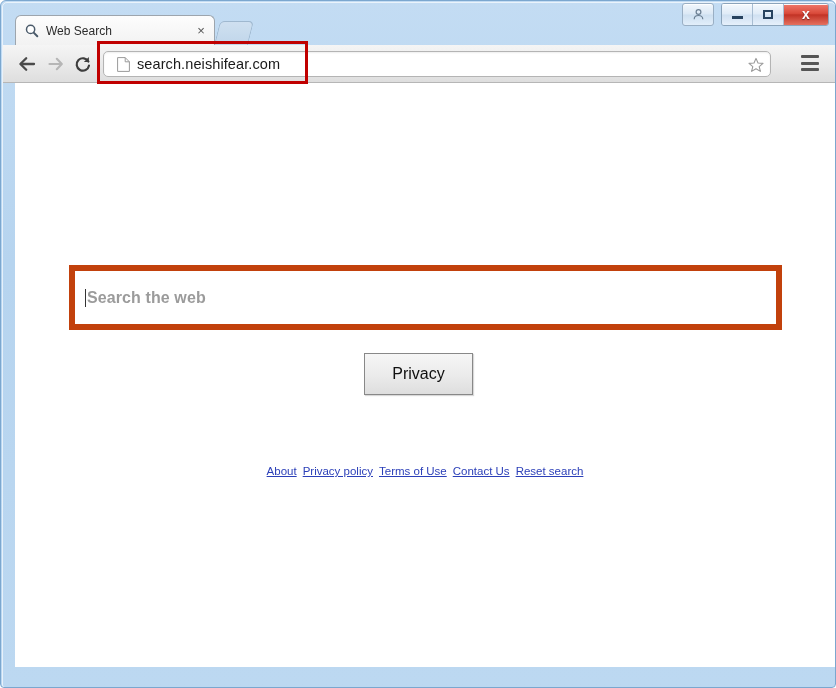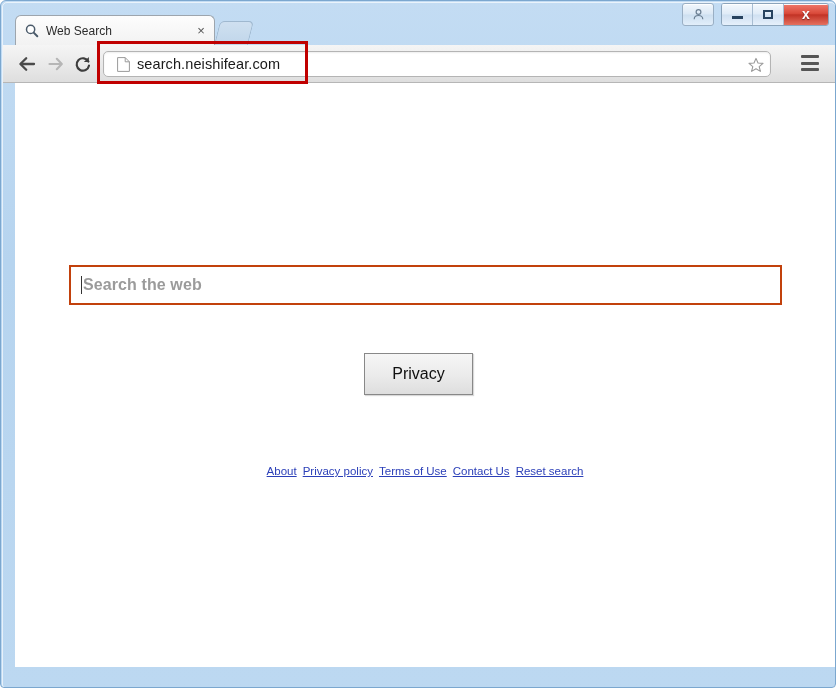--- a/index.html
+++ b/index.html
@@ -222,22 +222,22 @@
   .navitem.active {
     background: #0e8ad6;
     color: #ffffff;
     font-weight: bold;
   }
 
   
   .searchfield {
     position: absolute;
     left: 54px; top: 182px;
-    width: 713px; height: 40px;
-    border: 2px solid #c2410c;
+    width: 713px; height: 65px;
+    border: 6px solid #c2410c;
     box-sizing: border-box;
     background: #ffffff;
     display: flex; align-items: center;
   }
   .caret {
     width: 1px; height: 18px;
     background: #333;
     margin-left: 10px;
     flex: 0 0 1px;
   }

